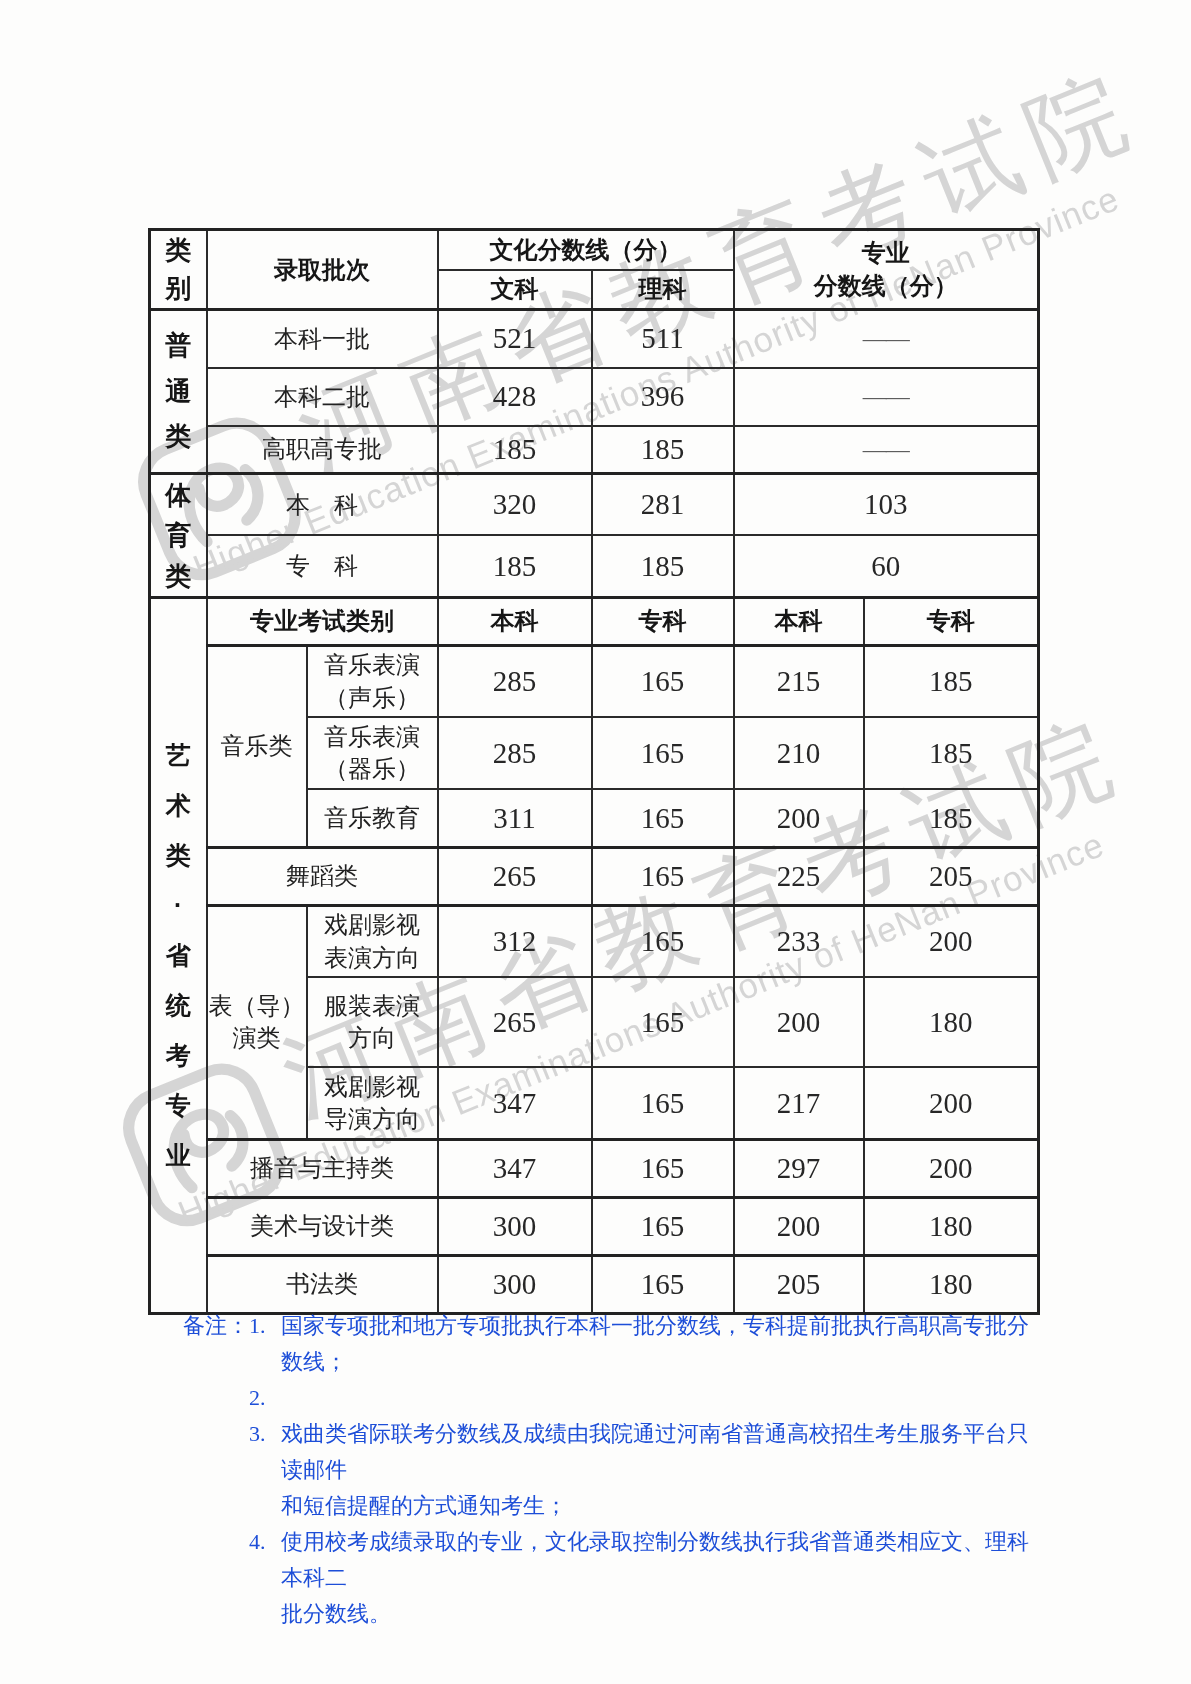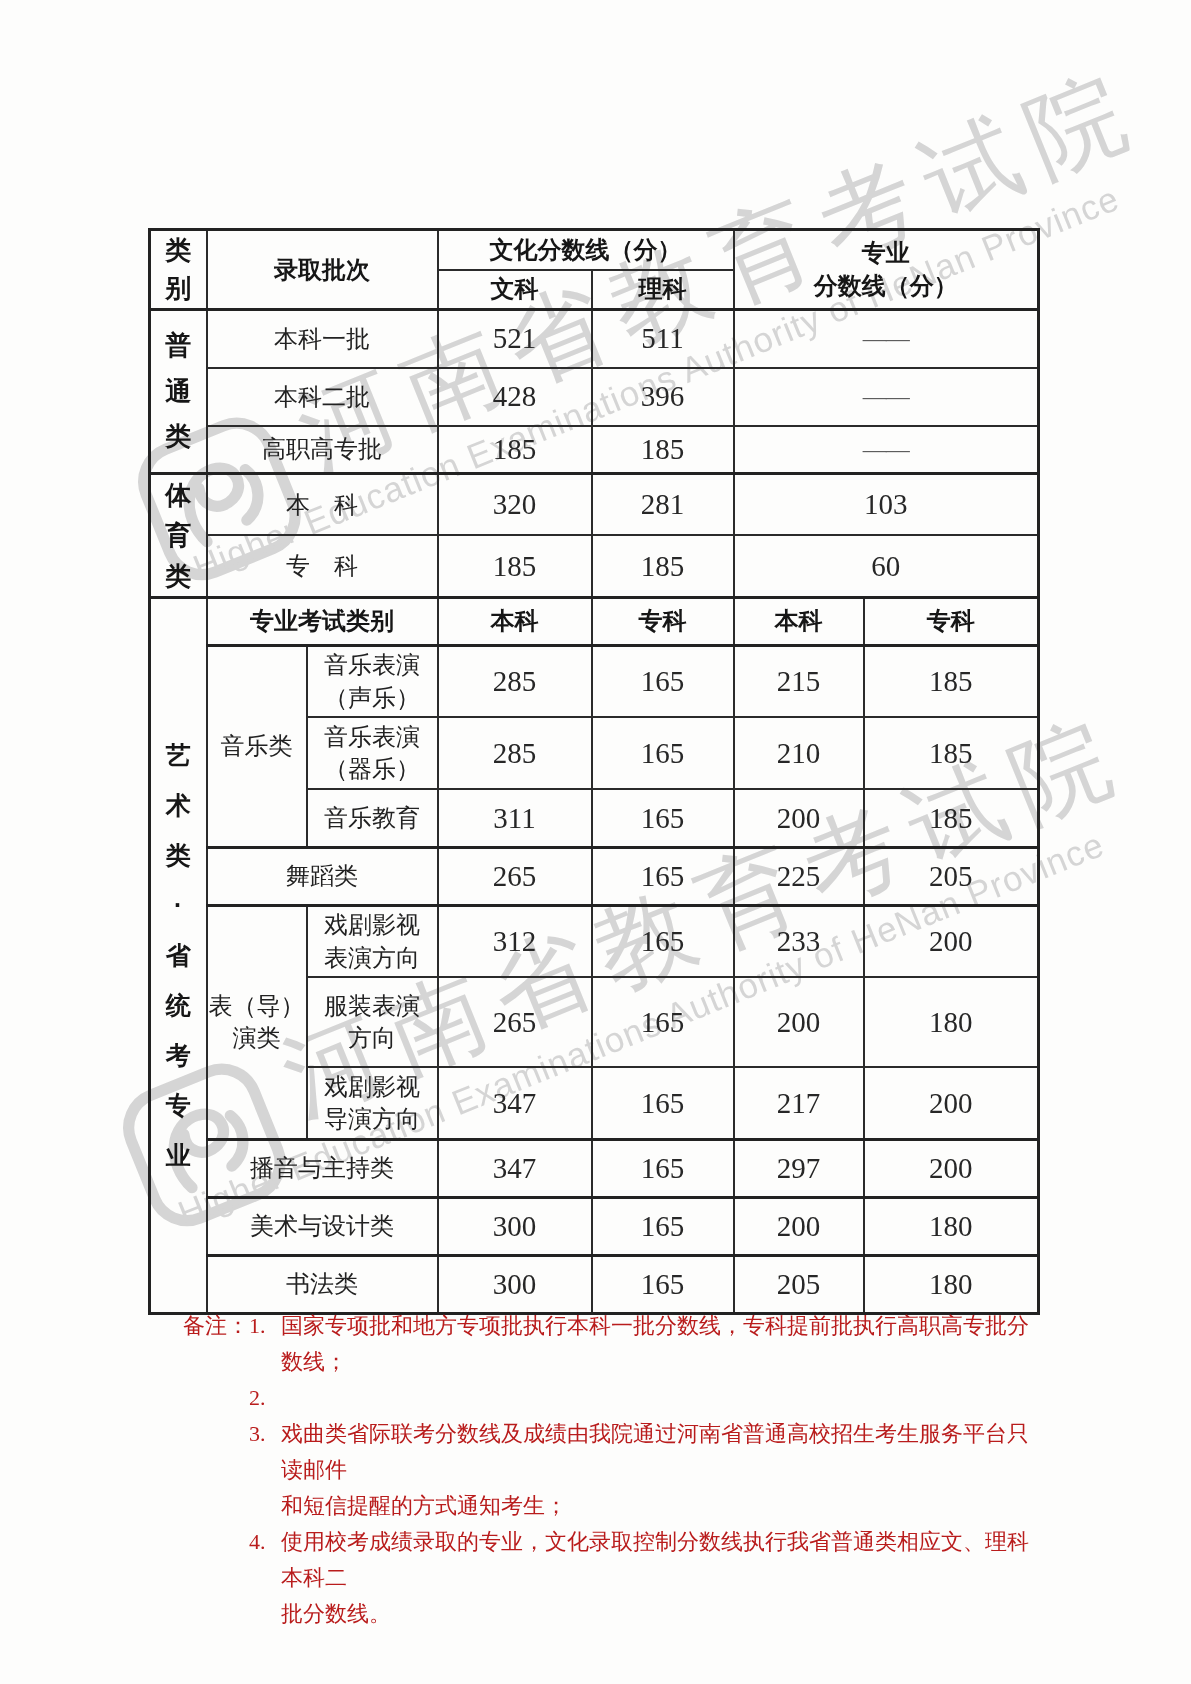--- a/index.html
+++ b/index.html
@@ -88,21 +88,21 @@
   .lh-ord{line-height:1.75;}
   .lh-spt{line-height:1.55;}
   .lh-art{line-height:2.0;font-size:25px;}
   
   .notes{
     position:absolute;
     left:183px;top:1308px;width:860px;
     display:flex;
     font-size:22px;
     line-height:36px;
-    color:#b91c1c;
+    color:#1d4ed8;
     z-index:2;
   }
   .notes-label{flex:none;}
   .notes-items{flex:1;}
   .note-item{display:flex;}
   .note-num{flex:none;width:32px;}
   .note-text{white-space:pre-line;}
 </style>
 </head>
 <body>

